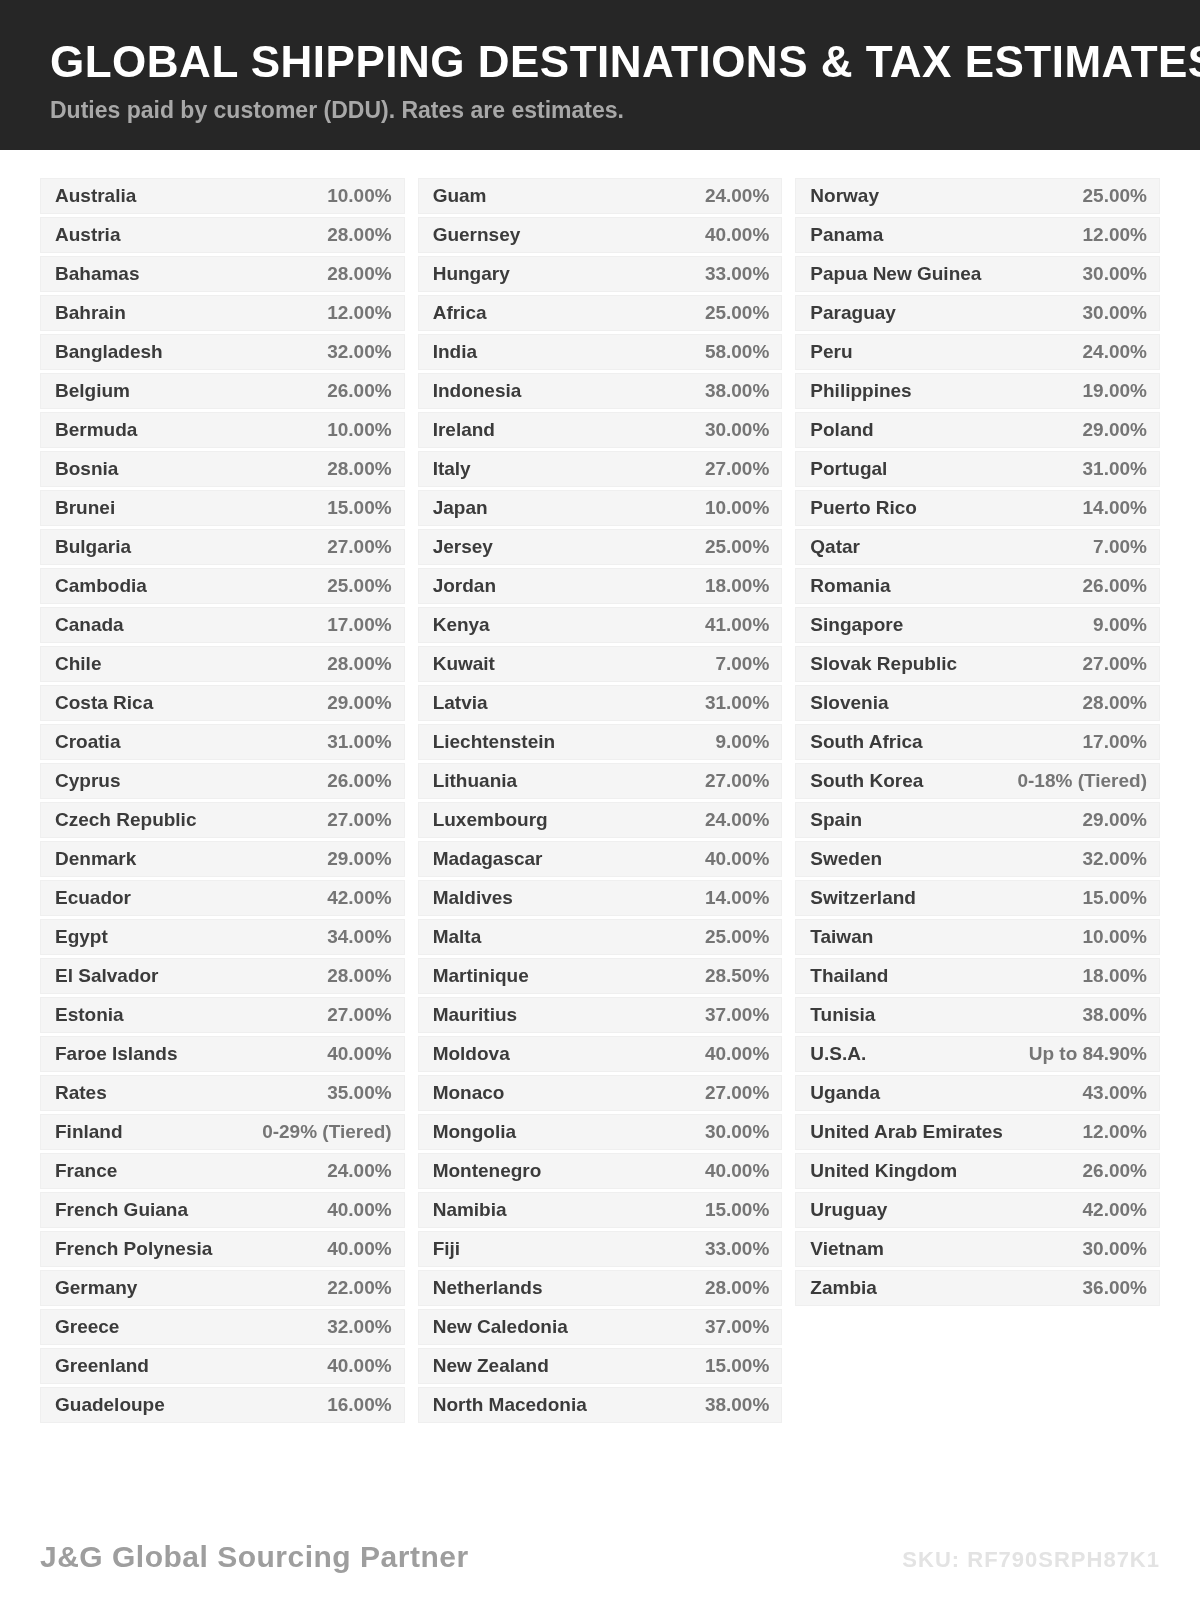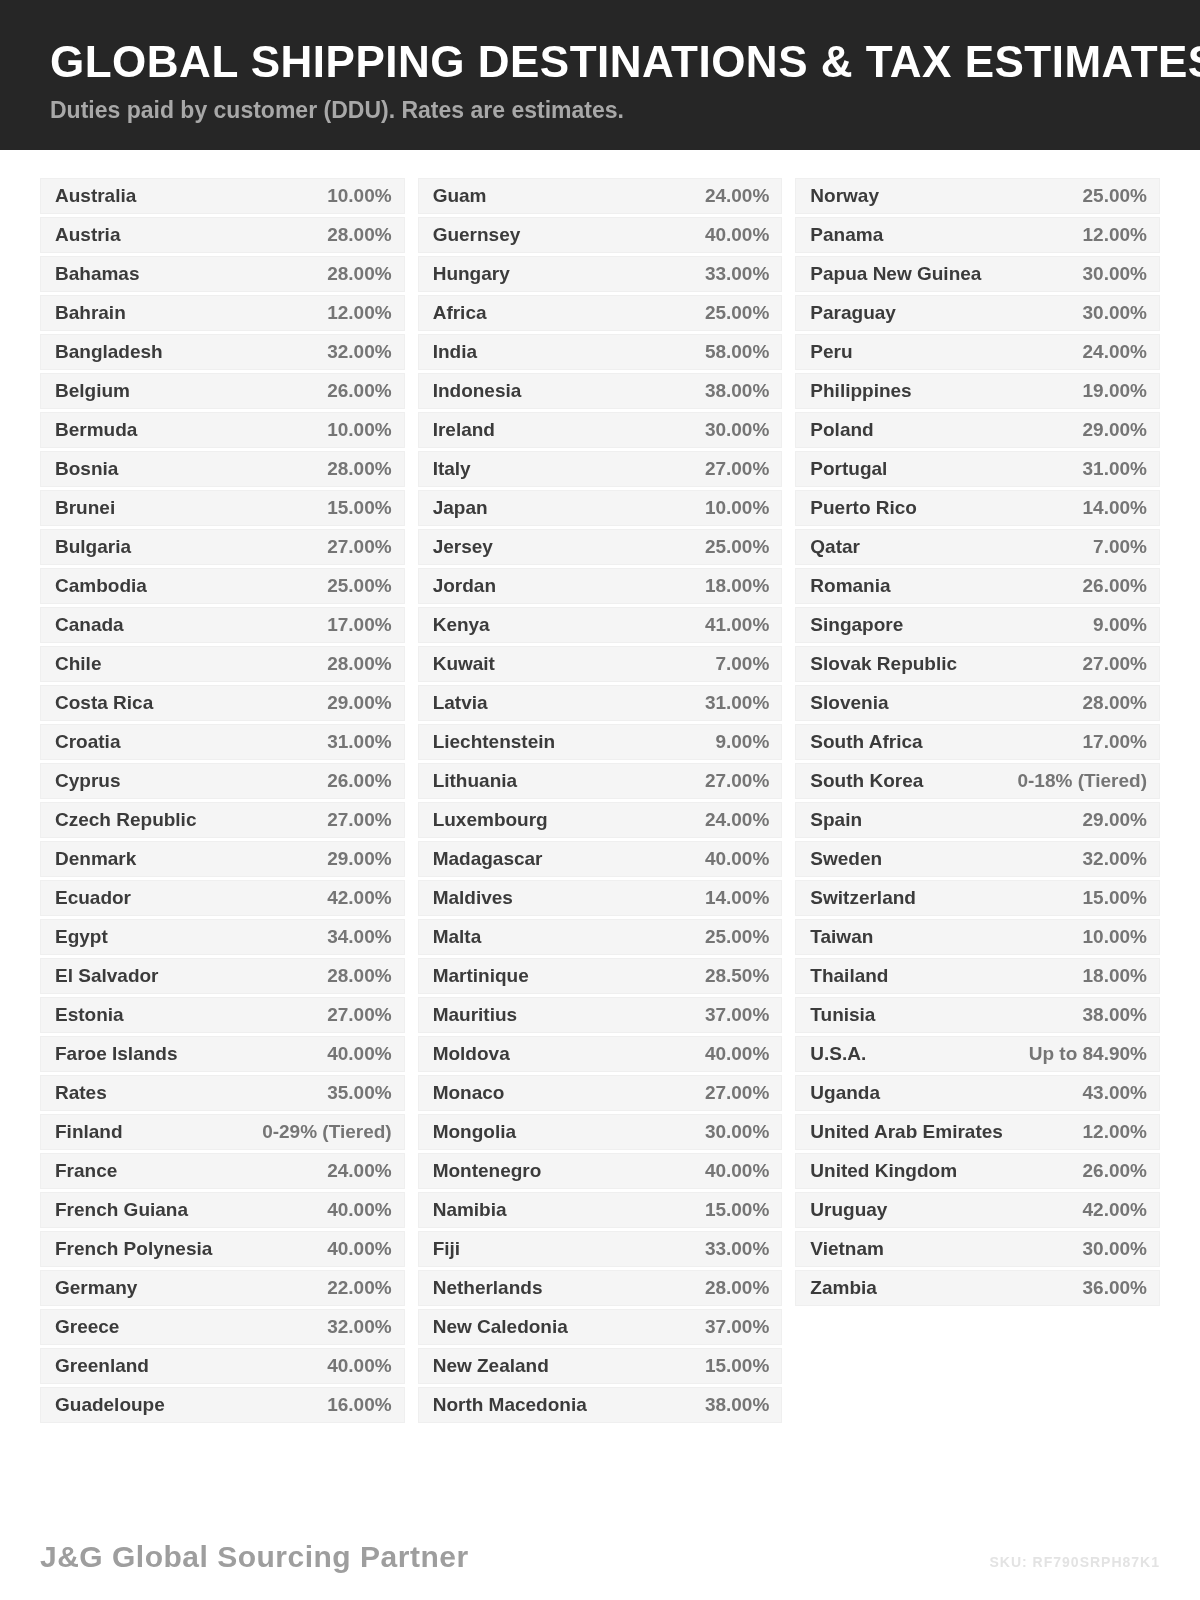--- a/index.html
+++ b/index.html
@@ -16,21 +16,21 @@
   .row { height:36px; margin-bottom:3px; background:#f5f5f5;
          border:1px solid #efefef;
          display:flex; justify-content:space-between; align-items:center;
          padding:0 12px 0 14px; }
   .country { font-size:19px; font-weight:700; color:#3b3b3b; white-space:nowrap; }
   .rate { font-size:19px; font-weight:700; color:#757575; white-space:nowrap;
           margin-left:8px; }
   .footer { margin-top:114px; padding:0 40px; display:flex;
             justify-content:space-between; align-items:baseline; }
   .brand { font-size:30px; font-weight:700; color:#9e9e9e; letter-spacing:0.5px; }
-  .sku { font-size:14px; font-weight:700; color:#e3e3e3; letter-spacing:1px; }
+  .sku { font-size:22px; font-weight:700; color:#e3e3e3; letter-spacing:1px; }
 </style>
 </head>
 <body>
 
 <div class="header">
   <div class="title">GLOBAL SHIPPING DESTINATIONS &amp; TAX ESTIMATES</div>
   <div class="subtitle">Duties paid by customer (DDU). Rates are estimates.</div>
 </div>
 
 <div class="main">

